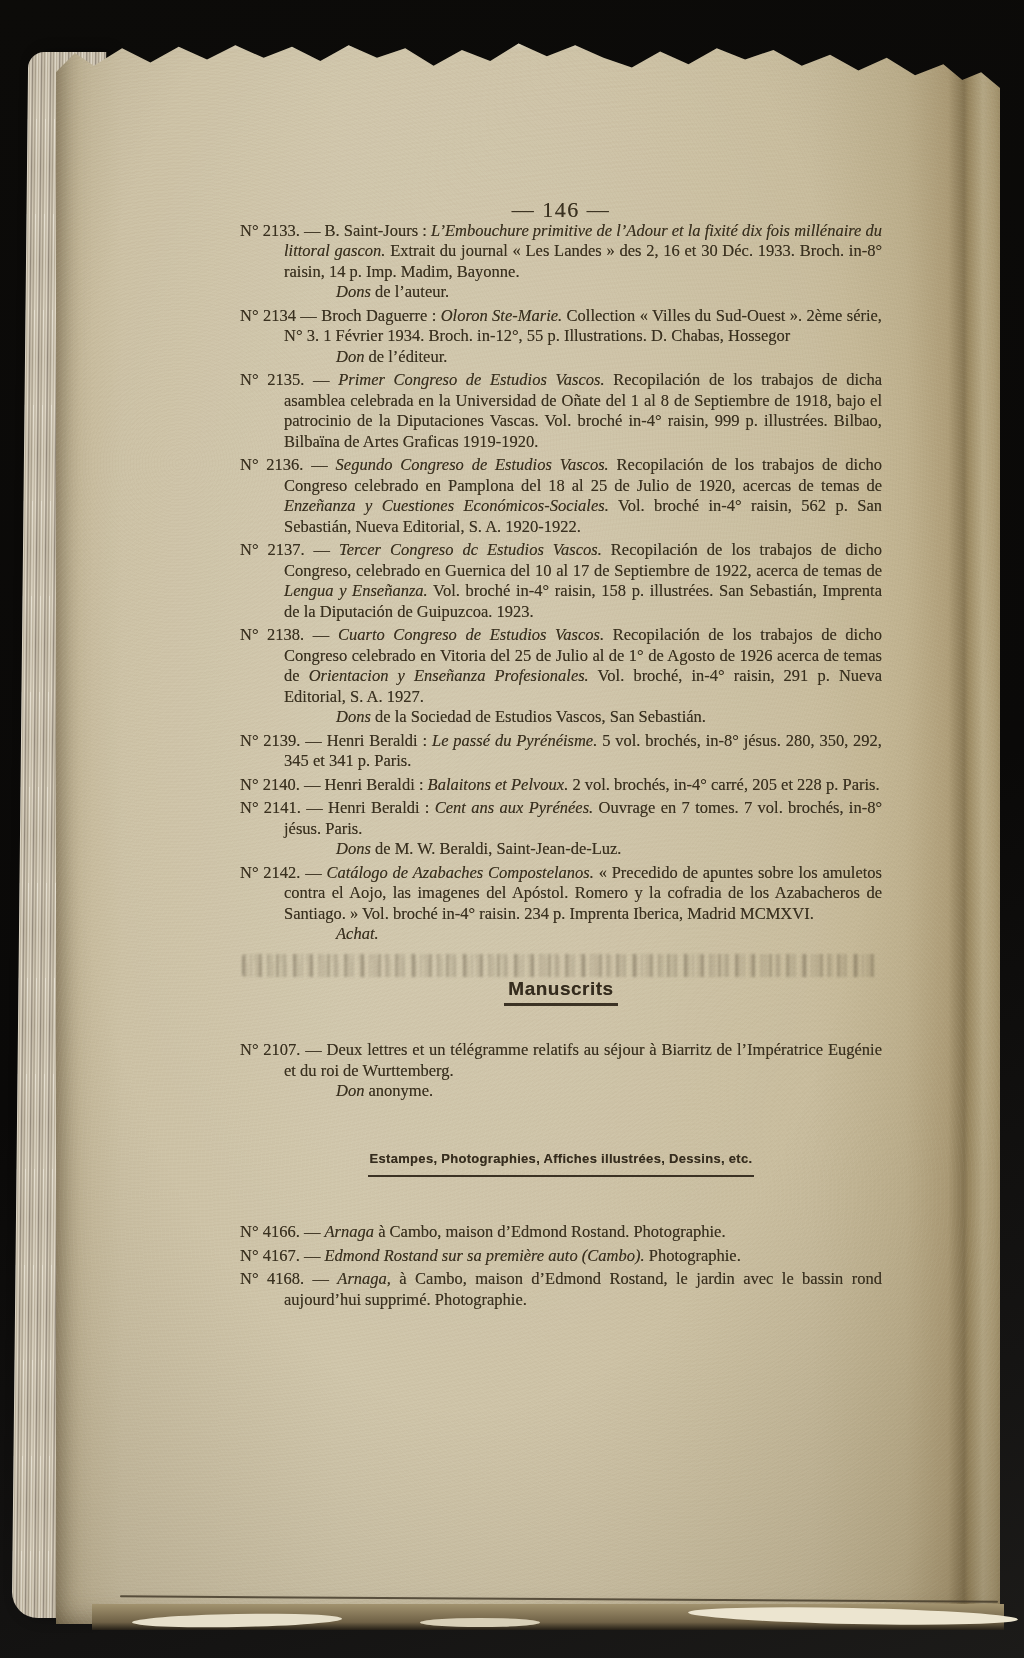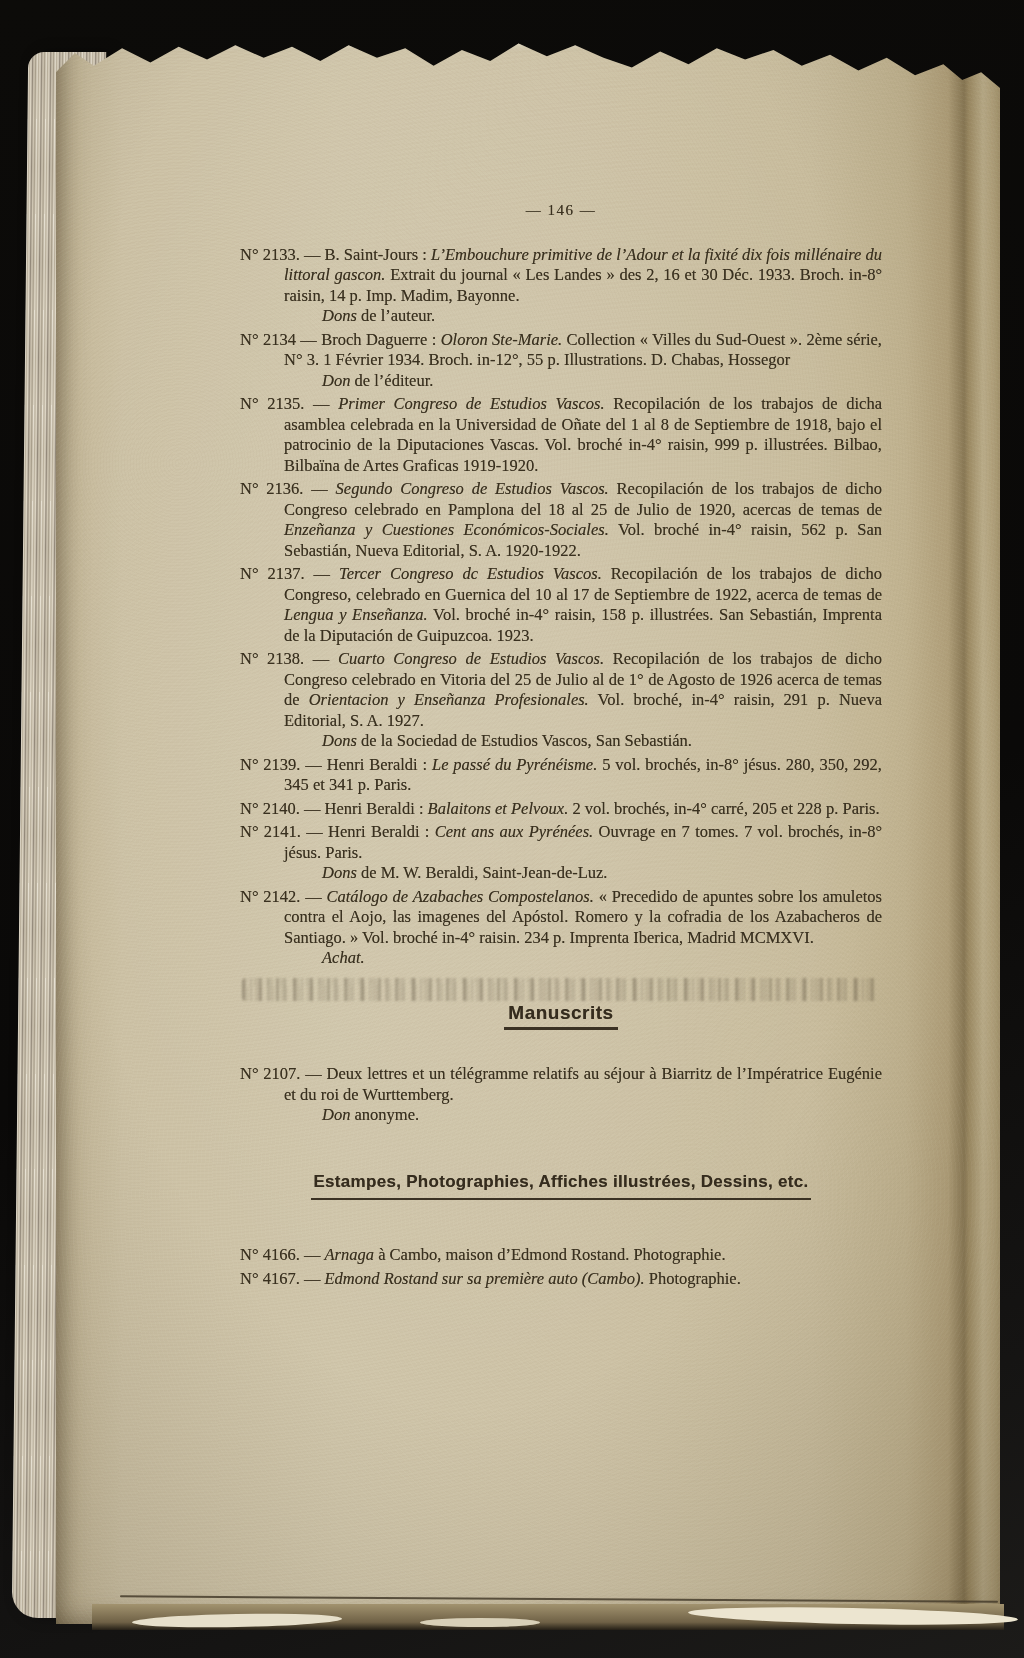--- a/index.html
+++ b/index.html
@@ -49,43 +49,43 @@
   .bit1{left:132px;top:1614px;width:210px;height:13px;transform:rotate(-1deg);}
   .bit2{left:688px;top:1608px;width:330px;height:16px;transform:rotate(1.2deg);background:#ece5d0;}
   .bit3{left:420px;top:1618px;width:120px;height:9px;background:#d8d0b8;}
 
   
   .text-col{
     position:absolute;left:240px;top:200px;width:642px;
     color:#39301f;font-size:16.5px;line-height:20.5px;text-align:justify;
     text-shadow:0 0 .4px rgba(57,48,31,.55);
   }
-  .page-num{text-align:center;text-align-last:center;letter-spacing:1.5px;font-size:15px;margin-bottom:24px;}
+  .page-num{text-align:center;text-align-last:center;letter-spacing:1.5px;font-size:22px;}
   .entry{padding-left:44px;text-indent:-44px;margin-top:3px;}
   .entry:first-child{margin-top:0;}
-  .gift{text-indent:0;margin-left:38px;text-align:left;}
+  .gift{text-indent:0;margin-left:52px;text-align:left;}
   .it{font-style:italic;}
   .no{white-space:nowrap;}
   .smudge{
     height:23px;margin:9px 4px 0 2px;border-radius:4px;opacity:.8;
     background:
       repeating-linear-gradient(90deg, rgba(56,46,30,.30) 0 3px, rgba(56,46,30,0) 3px 8px, rgba(56,46,30,.16) 8px 10px, rgba(56,46,30,0) 10px 17px),
       repeating-linear-gradient(88deg, rgba(56,46,30,.12) 0 6px, rgba(56,46,30,0) 6px 13px);
     filter:blur(1.1px);
   }
   .h-wrap{text-align:center;text-align-last:center;margin-top:2px;text-indent:0;}
   .h1{
     display:inline-block;font-family:"Liberation Sans","DejaVu Sans",sans-serif;
     font-weight:bold;font-size:19px;letter-spacing:.5px;color:#352c1e;
     border-bottom:3px solid #3b3224;padding:0 4px 4px 4px;
   }
   .h2-wrap{margin-top:46px;}
   .h2{
     display:inline-block;font-family:"Liberation Sans","DejaVu Sans",sans-serif;
-    font-weight:bold;font-size:17px;letter-spacing:.3px;color:#352c1e;
+    font-weight:bold;font-size:13px;letter-spacing:.3px;color:#352c1e;
     border-bottom:2px solid #3b3224;padding:0 2px 6px 2px;
   }
   #entries-1{margin-top:34px;}
   #entries-2{margin-top:45px;}
 </style>
 </head>
 <body>
 
 <div class="scene">
   <div class="stack"></div>
@@ -126,15 +126,16 @@
         <div class="entry"><span class="no">N° 2107. </span><span>— Deux lettres et un télégramme relatifs au séjour à Biarritz de l’Impératrice Eugénie et du roi de Wurttemberg.</span><div class="gift"><span class="it">Don</span><span> anonyme.</span></div></div>
       </div>
 
     <div class="h-wrap h2-wrap">
       <span class="h2">Estampes, Photographies, Affiches illustrées, Dessins, etc.</span>
     </div>
 
     <div id="entries-2">
         <div class="entry"><span class="no">N° 4166. </span><span>— </span><span class="it">Arnaga</span><span> à Cambo, maison d’Edmond Rostand. Photographie.</span></div>
         <div class="entry"><span class="no">N° 4167. </span><span>— </span><span class="it">Edmond Rostand sur sa première auto (Cambo).</span><span> Photographie.</span></div>
+        <div class="entry"><span class="no">N° 4168. </span><span>— </span><span class="it">Arnaga,</span><span> à Cambo, maison d’Edmond Rostand, le jardin avec le bassin rond aujourd’hui supprimé. Photographie.</span></div>
       </div>
   </div>
 </div>
 
 </body></html>

